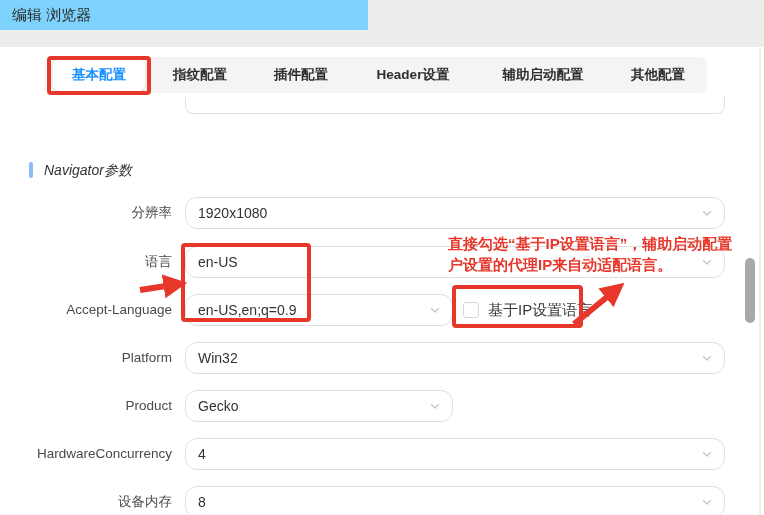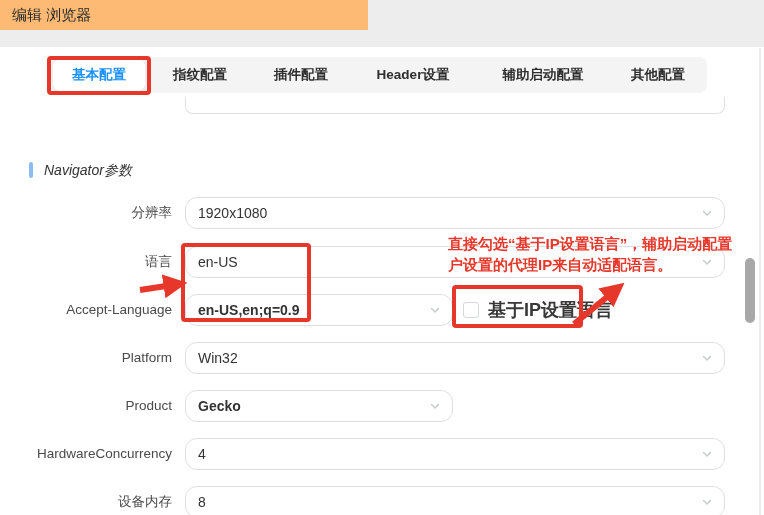--- a/index.html
+++ b/index.html
@@ -1,21 +1,21 @@
 <!DOCTYPE html>
 <html><head>
 <meta charset="utf-8">
 <style>
   * { box-sizing: border-box; margin: 0; padding: 0; }
   body { font-family: "Liberation Sans", "DejaVu Sans", sans-serif; background:#fff; }
   .screen { position:relative; width:764px; height:515px; background:#ffffff; overflow:hidden; }
 
   
   .gray-band { position:absolute; left:0; top:0; width:764px; height:47px; background:#ededed; }
-  .title-box { position:absolute; left:0; top:0; width:368px; height:30px; background:#fdba74; }
+  .title-box { position:absolute; left:0; top:0; width:368px; height:30px; background:#7dd3fc; }
   .title-box .t { position:absolute; left:12px; top:0; height:30px; line-height:30px;
                   font-size:15px; font-weight:500; color:#2b2b2b; }
 
   
   .tabbar { position:absolute; left:51px; top:57px; width:656px; height:36px;
             background:#f4f4f5; border-radius:8px; display:flex;font-weight:bold; }
   .tab { display:flex; align-items:center; justify-content:center;
          font-size:13.5px; color:#2e2e2e; cursor:pointer; white-space:nowrap; }
   .tab.active { background:#ffffff; border-radius:7px; margin:2px; color:#1890ff;
                 box-shadow:0 1px 3px rgba(0,0,0,0.10); }
@@ -31,27 +31,27 @@
   .sec .txt { position:absolute; left:28px; top:0; height:20px; line-height:20px;
               font-size:14px; font-weight:500; color:#333; }
 
   
   .row { position:absolute; left:0; width:764px; height:32px; }
   .lbl { position:absolute; left:0; top:0; width:172px; height:32px; line-height:32px;
          text-align:right; font-size:13.5px; color:#4a4a4a;padding-left:19px; }
   .select { position:absolute; left:185px; top:0; height:32px; background:#fff;
             border:1px solid #dcdfe4; border-radius:12px; cursor:pointer; }
   .select.full { width:540px; }
-  .select.short { width:268px;font-weight:bold; }
+  .select.short { width:268px; }
   .select .val { position:absolute; left:12px; top:0; line-height:30px; font-size:14px; color:#333; white-space:nowrap; }
   .chev { position:absolute; right:11px; top:50%; transform:translateY(-50%); display:flex; }
 
   .cbg { position:absolute; top:8px; display:flex; align-items:center; gap:9px; cursor:pointer; }
   .cbbox { width:16px; height:16px; background:#fff; border:1px solid #d4d7dc; border-radius:3px; flex:0 0 16px; }
-  .cblabel { font-size:18px; font-weight:700; color:#383838; line-height:16px; white-space:nowrap; }
+  .cblabel { font-size:15px; font-weight:400; color:#383838; line-height:16px; white-space:nowrap; }
 
   
   .redbox { position:absolute; border:4px solid #e7372b; border-radius:4px; z-index:6; pointer-events:none; }
   .redbox.tab-box  { left:47px;  top:56px;  width:104px; height:39px; }
   .redbox.lang-box { left:181px; top:243px; width:130px; height:79px; }
   .redbox.cb-box   { left:452px; top:285px; width:131px; height:43px; }
   .rednote { position:absolute; color:#e7372b; font-weight:bold; z-index:7; white-space:nowrap; }
   .note-manual { left:18px; top:277px; font-size:15px; }
   .note-ip { left:448px; top:233px; font-size:15px; line-height:21px; }
   .redarrow { position:absolute; z-index:7; }

